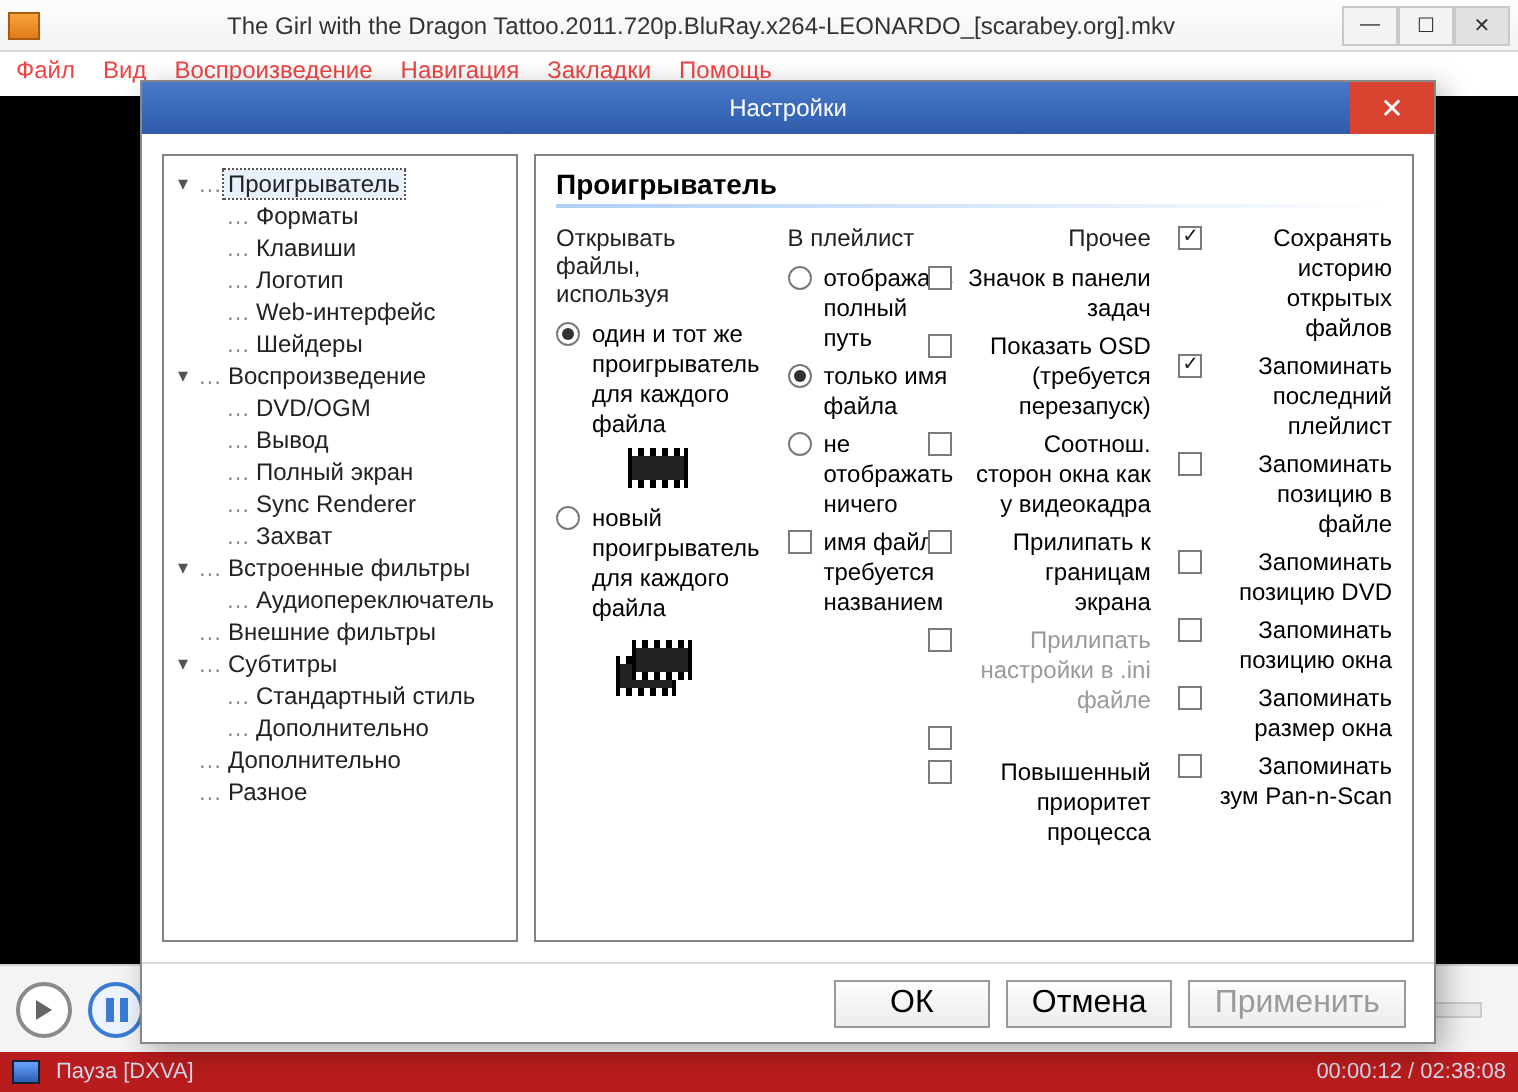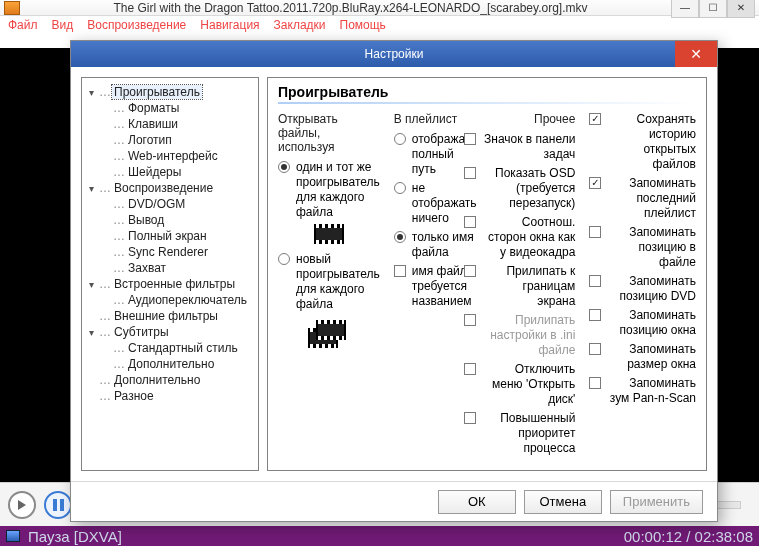--- a/index.html
+++ b/index.html
@@ -1,31 +1,31 @@
 <!DOCTYPE html>
 <html><head>
 <meta charset="utf-8">
 <style>
 * { box-sizing: border-box; font-family: "Segoe UI", Tahoma, sans-serif; }
 body { margin: 0; background: #fff; width: 759px; height: 546px; overflow: hidden; position: relative; font-size: 12px; }
 
 
-.app-titlebar { height: 16px; background: linear-gradient(#fdfdfd,#f3f3f3); display: flex; align-items: center; padding: 0 4px; border-bottom: 1px solid #d9d9d9; }
+.app-titlebar { height: 26px; background: linear-gradient(#fdfdfd,#f3f3f3); display: flex; align-items: center; padding: 0 4px; border-bottom: 1px solid #d9d9d9; }
 .app-titlebar .icon { width: 16px; height: 14px; background: linear-gradient(#f9a33a,#e07c1a); border:1px solid #a85b0b; margin-right: 10px; }
 .app-titlebar .title { flex: 1; text-align: center; color: #333; font-size: 12px; }
 .win-btns { display: flex; gap: 0; }
 .win-btn { width: 28px; height: 20px; border: 1px solid #c9c9c9; background: #f3f3f3; display:flex; align-items:center; justify-content:center; font-size:10px; color:#333; }
 .win-btn.close { background:#e1e1e1; }
 
 .menu-bar { height: 22px; display:flex; gap:14px; padding: 2px 8px; color:#ef4444; font-size:12px; }
 .menu-item { cursor:default; }
 
 .video-area { position:absolute; top:48px; left:0; right:0; bottom:44px; background:#000; }
 
-.status-bar { position:absolute; bottom:0; left:0; right:0; height:20px; background:#701a75; color:#cfd8e8; display:flex; align-items:center; padding:0 6px; font-size:15px; gap:8px;}
+.status-bar { position:absolute; bottom:0; left:0; right:0; height:20px; background:#b91c1c; color:#cfd8e8; display:flex; align-items:center; padding:0 6px; font-size:11px; gap:8px;}
 .status-bar .spacer{flex:1;}
 .status-icon{width:14px;height:12px;background:linear-gradient(#6aa3ff,#2a5db0);border:1px solid #123;}
 
 .transport-bar { position:absolute; bottom:20px; left:0; right:0; height:44px; background: #f4f4f4; border-top:1px solid #d0d0d0; display:flex; align-items:center; padding:0 8px; gap:8px;}
 .seek-track { height:8px; flex:1; background:#e8e8e8; border:1px solid #ccc; position:relative; margin-right:10px;}
 .seek-fill { position:absolute; left:0; top:0; bottom:0; width:1%; background:#7aa9e8;}
 .round-btn { width:28px; height:28px; border:2px solid #8a8a8a; border-radius:50%; display:flex; align-items:center; justify-content:center; color:#555; background:#fff;}
 .round-btn.paused{ border-color:#3a7bd5; background:#eef4ff;}
 .tri{ width:0;height:0;border-left:8px solid #666;border-top:5px solid transparent;border-bottom:5px solid transparent;}
 .pausebars{display:flex;gap:3px;}
@@ -66,21 +66,21 @@
 .film-icon{width:30px;height:20px;background:#222;border:2px solid #000;position:relative;margin:4px auto 8px;}
 .film-icon::before,.film-icon::after{content:"";position:absolute;left:0;right:0;height:4px;background:repeating-linear-gradient(to right,#fff 0 3px,#000 3px 6px);}
 .film-icon::before{top:-2px;}
 .film-icon::after{bottom:-2px;}
 .film-stack{position:relative;width:42px;height:30px;margin:4px auto;}
 .film-stack .film-icon{position:absolute;}
 .film-stack .a{left:0;top:8px;}
 .film-stack .b{left:8px;top:0;}
 
 .dialog-footer{height:40px;border-top:1px solid #d9d9d9;display:flex;align-items:center;justify-content:flex-end;gap:8px;padding:0 14px;}
-.btn{min-width:78px;height:24px;border:1px solid #9a9a9a;background:linear-gradient(#fdfdfd,#ececec);font-size:13px;display:flex;align-items:center;justify-content:center;padding:0 12px;}
+.btn{min-width:78px;height:24px;border:1px solid #9a9a9a;background:linear-gradient(#fdfdfd,#ececec);font-size:16px;display:flex;align-items:center;justify-content:center;padding:0 12px;}
 .btn.disabled{color:#9a9a9a;}
 </style>
 </head>
 <body>
 
 <div class="app-titlebar">
   <div class="icon"></div>
   <div class="title">The Girl with the Dragon Tattoo.2011.720p.BluRay.x264-LEONARDO_[scarabey.org].mkv</div>
   <div class="win-btns">
     <div class="win-btn">—</div>
@@ -255,26 +255,26 @@
               </div>
           </div>
 
           <div>
             <div class="group-label">В плейлист</div>
             <div class="radio-row">
                 <span class="radio"></span>
                 <span>отображать полный путь</span>
               </div>
             <div class="radio-row">
+                <span class="radio on"></span>
+                <span>только имя файла</span>
+              </div>
+            <div class="radio-row">
                 <span class="radio"></span>
                 <span>не отображать ничего</span>
-              </div>
-            <div class="radio-row">
-                <span class="radio on"></span>
-                <span>только имя файла</span>
               </div>
             <div class="check-row">
                 <span class="checkbox"></span>
                 <span>имя файла требуется названием</span>
               </div>
           </div>
         </div>
 
         <div class="col right">
           <div>
@@ -294,21 +294,20 @@
             <div class="check-row">
                 <span class="checkbox"></span>
                 <span>Прилипать к границам экрана</span>
               </div>
             <div class="check-row disabled">
                 <span class="checkbox"></span>
                 <span>Прилипать настройки в .ini файле</span>
               </div>
             <div class="check-row">
                 <span class="checkbox"></span>
-                <span>Отключить меню 'Открыть диск'</span>
               </div>
             <div class="check-row">
                 <span class="checkbox"></span>
                 <span>Повышенный приоритет процесса</span>
               </div>
           </div>
 
           <div>
             <div class="check-row">
                 <span class="checkbox on"></span>

